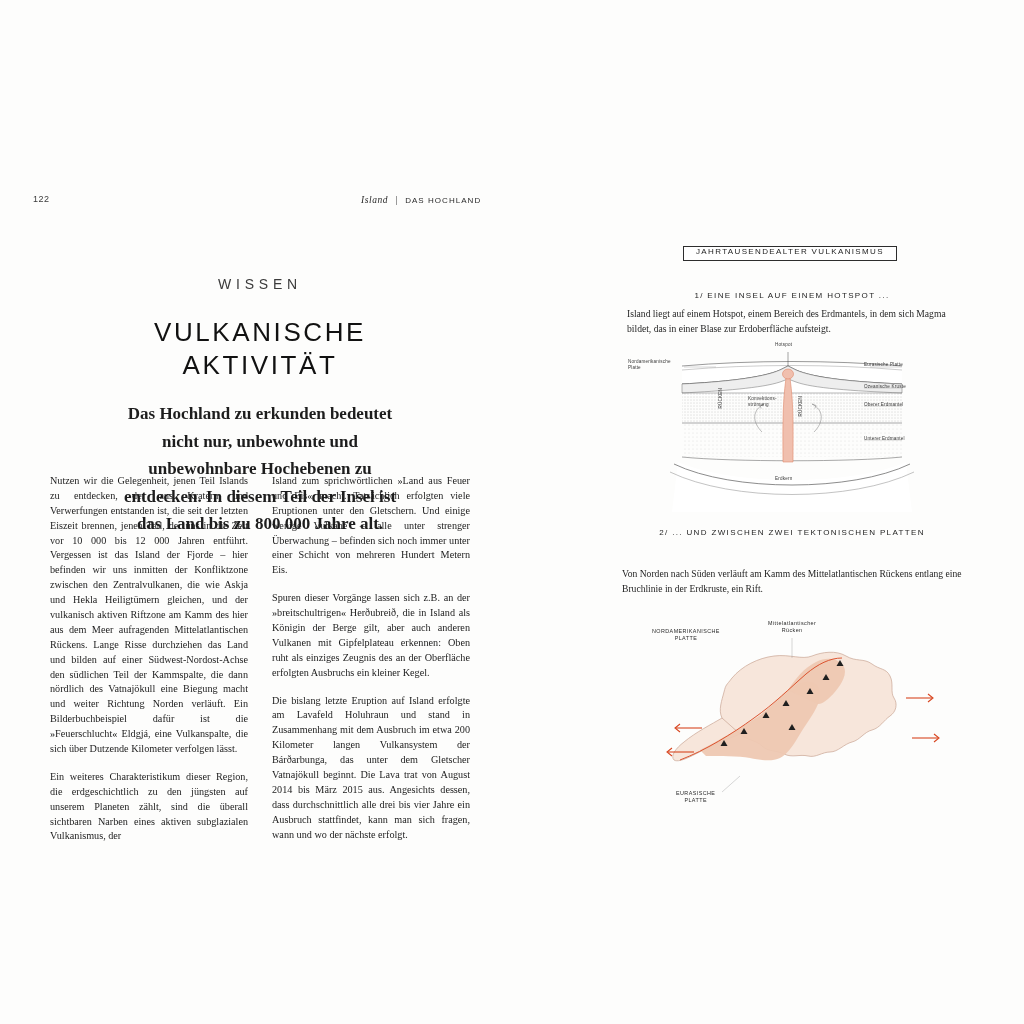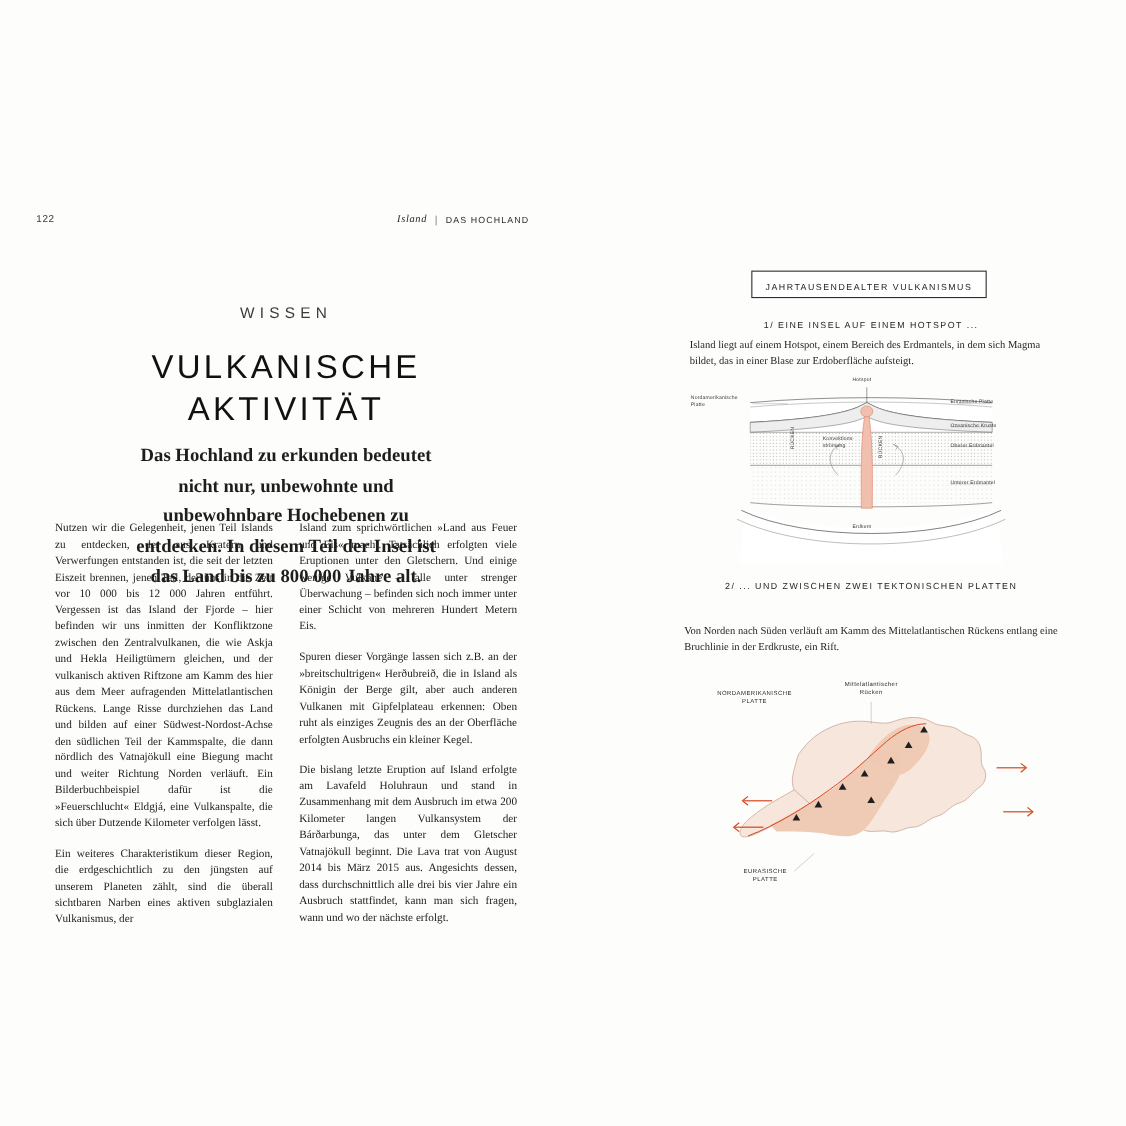--- a/index.html
+++ b/index.html
@@ -32,21 +32,21 @@
   .kicker{
     position:absolute;left:0;right:0;top:276px;text-align:center;
     font-family:"Liberation Sans", sans-serif;
     font-size:14px;letter-spacing:.34em;color:#3b3b3b;
   }
   .title{
     position:absolute;left:50px;width:420px;top:316px;
     text-align:center;
     font-family:"Liberation Sans", sans-serif;
     font-weight:400;
-    font-size:30px;line-height:1.28;
+    font-size:26px;line-height:1.28;
     letter-spacing:.10em;
     color:#111;
   }
   .lede{
     position:absolute;left:118px;width:284px;top:400px;
     text-align:center;
     font-size:17px;line-height:1.62;
     font-weight:bold;
     color:#1d1d1d;
   }
@@ -62,21 +62,21 @@
     font-size:10.2px;line-height:1.46;
     text-align:justify;
     hyphens:auto;
     color:#1c1c1c;
   }
 
   
   .badge{
     position:absolute;left:683px;top:246px;
     border:1px solid #2d2d2d;
-    padding:10px 12px 4px 12px;
+    padding:0 12px 4px 12px;
     font-family:"Liberation Sans", sans-serif;
     font-size:8px;letter-spacing:.17em;color:#1d1d1d;
     background:#fff;
   }
   .sec-head{
     position:absolute;left:612px;width:360px;
     text-align:center;
     font-family:"Liberation Sans", sans-serif;
     font-size:8px;letter-spacing:.17em;color:#1d1d1d;
   }

